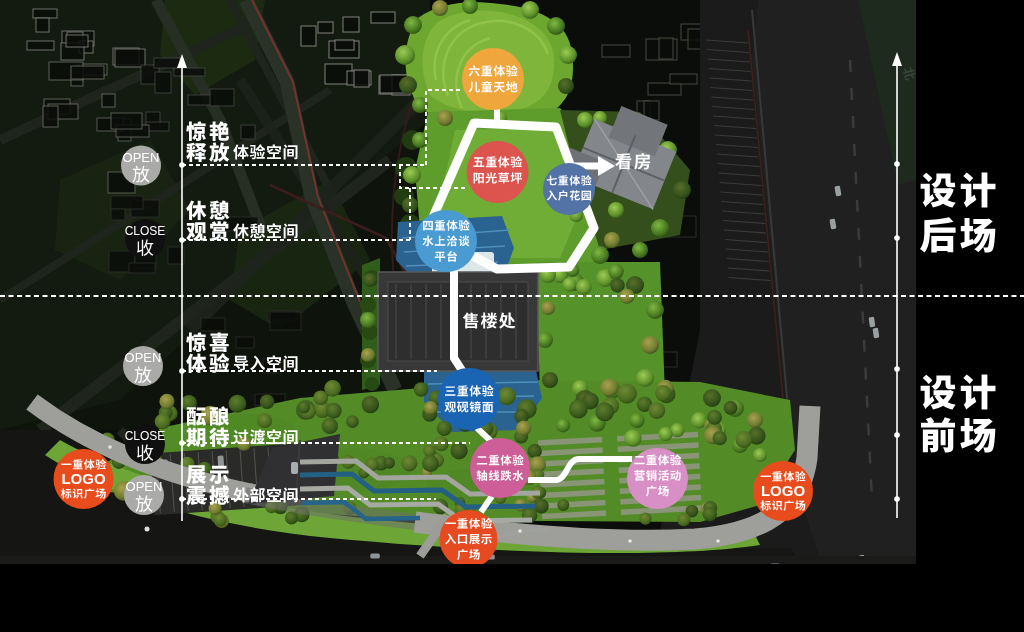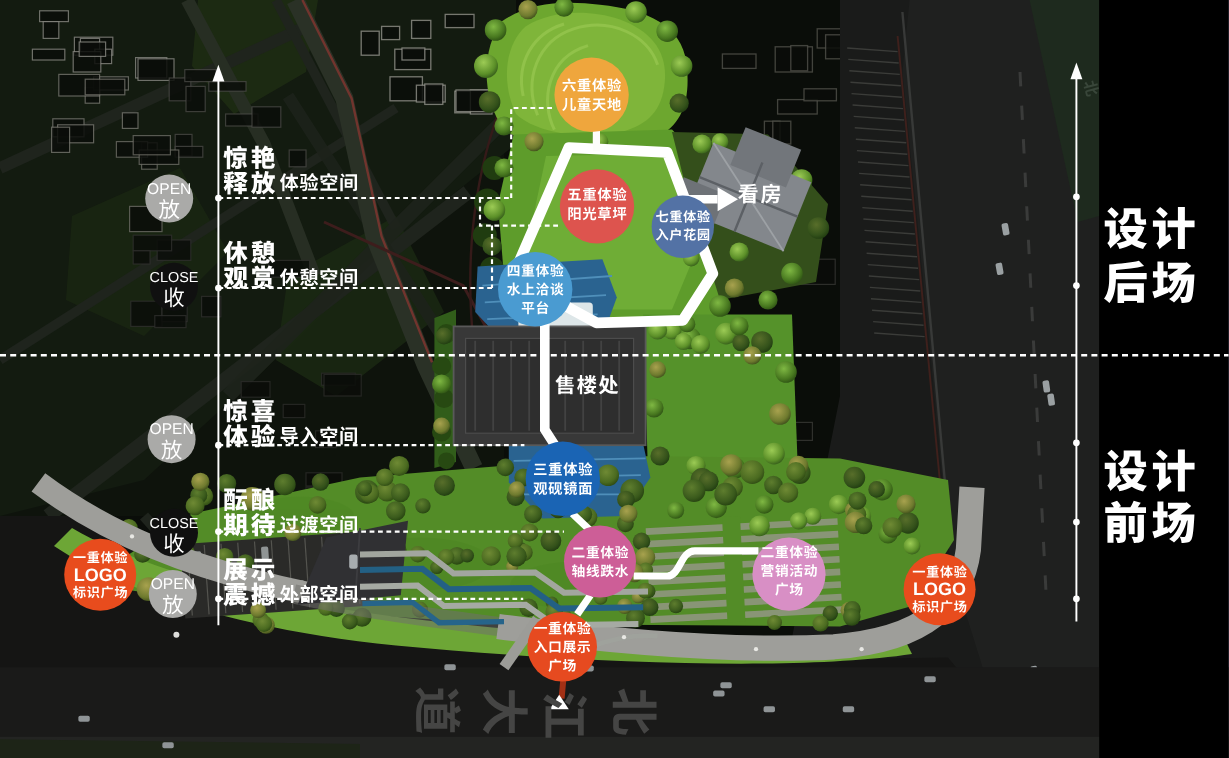--- a/index.html
+++ b/index.html
@@ -1,16 +1,16 @@
 <!DOCTYPE html>
 <html><head>
 <meta charset="utf-8">
 <style>
 html,body{margin:0;padding:0;background:#000;}
-#stage{position:relative;width:1024px;height:632px;overflow:hidden;background:#c4b5fd;font-family:"Liberation Sans", sans-serif;}
+#stage{position:relative;width:1024px;height:564px;overflow:hidden;background:#c4b5fd;font-family:"Liberation Sans", sans-serif;}
 svg{display:block;}
 </style>
 </head>
 <body>
 <div id="stage">
 <svg width="1024" height="632" viewBox="0 0 1024 632">
 <defs>
 <radialGradient id="tg1" cx="40%" cy="35%" r="70%">
           <stop offset="0%" stop-color="#7fb843"></stop>
           <stop offset="70%" stop-color="#47771f"></stop>

